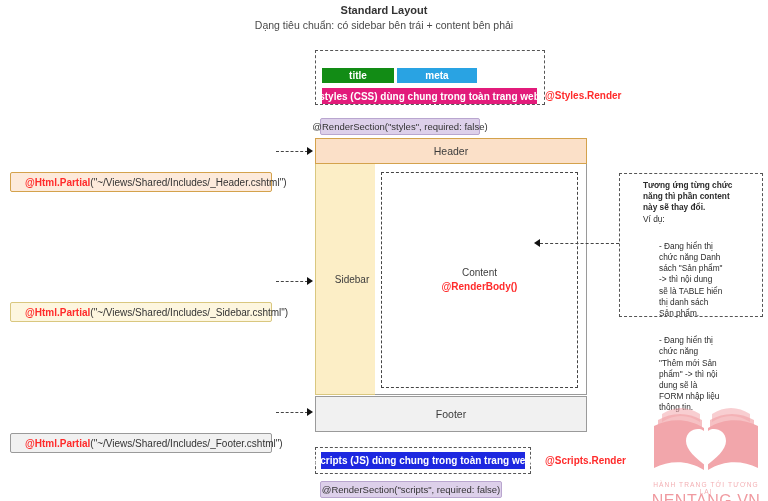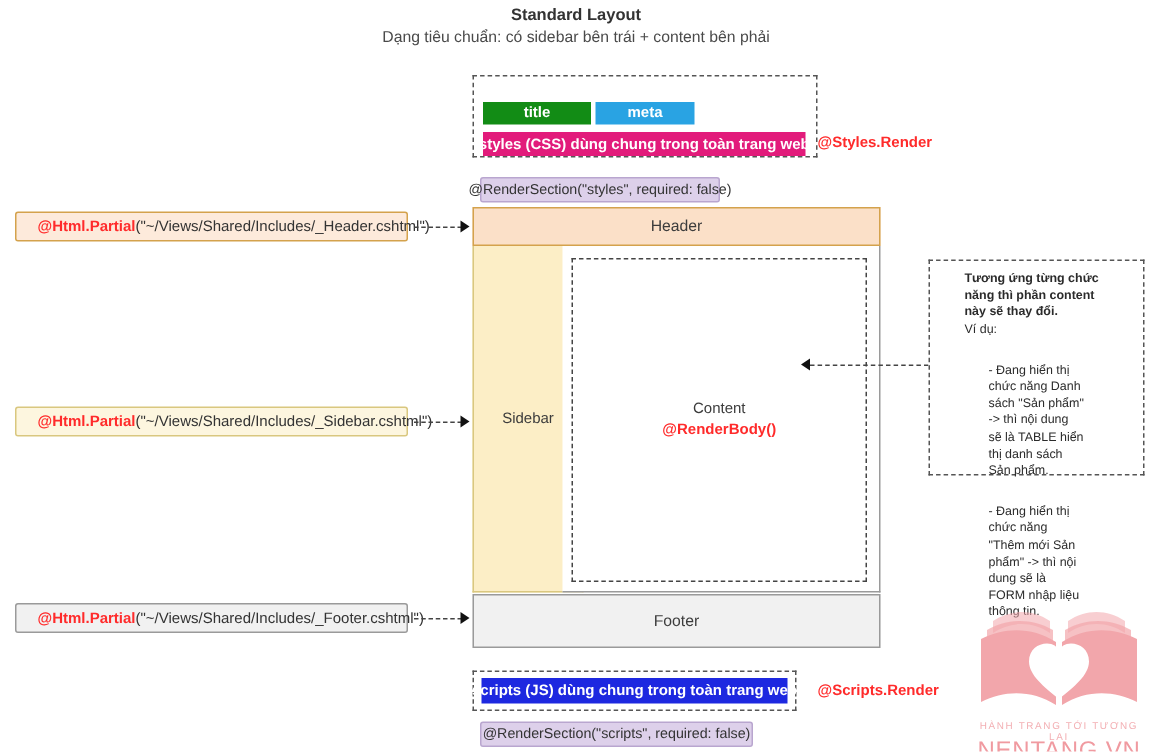--- a/index.html
+++ b/index.html
@@ -30,21 +30,21 @@
     left:315px;top:53px;width:230px;text-align:center;
     font-size:10.5px;font-weight:bold;color:#222;margin-top:36px;
   }
   #box-title{
     left:322px;top:68px;width:72px;height:15px;
     background:#128c15;color:#ffffff;
     font-size:10px;font-weight:bold;
     display:flex;align-items:center;justify-content:center;
   }
   #box-meta{
-    left:397px;top:68px;width:66px;height:15px;
+    left:397px;top:68px;width:80px;height:15px;
     background:#29a3e3;color:#ffffff;
     font-size:10px;font-weight:bold;
     display:flex;align-items:center;justify-content:center;
   }
   #box-styles{
     left:322px;top:88px;width:215px;height:16px;
     background:#e21b7b;color:#ffffff;
     font-size:10px;font-weight:bold;
     display:flex;align-items:center;justify-content:center;
     white-space:nowrap;
@@ -93,20 +93,21 @@
     background:#f1f1f1;border:1px solid #9a9a9a;
     display:flex;align-items:center;justify-content:center;
     font-size:10.5px;color:#3c3c3c;
   }
 
   
   .callout{
     border-radius:2px;font-size:10px;
     display:flex;align-items:center;padding-left:14px;
     white-space:nowrap;
+    margin-top:31px;
   }
   .callout .code{color:#ff2b2b;font-weight:bold;}
   .callout .path{color:#333;}
   #callout-header{left:10px;top:141px;width:262px;height:20px;background:#fdeadb;border:1px solid #d4a24c;}
   #callout-sidebar{left:10px;top:271px;width:262px;height:20px;background:#fdf6df;border:1px solid #d9c77f;}
   #callout-footer{left:10px;top:402px;width:262px;height:20px;background:#f1f1f1;border:1px solid #9a9a9a;}
 
   
   .conn{height:1px;border-top:1px dashed #444;top:151px;}
   #conn-header{left:276px;width:32px;top:151px;}

